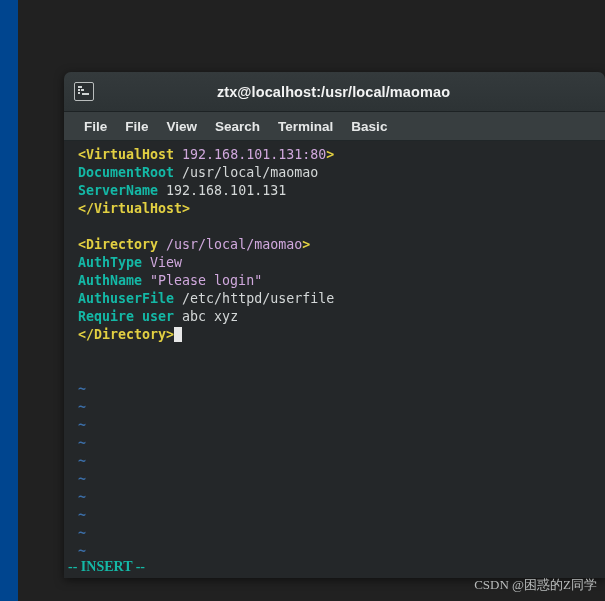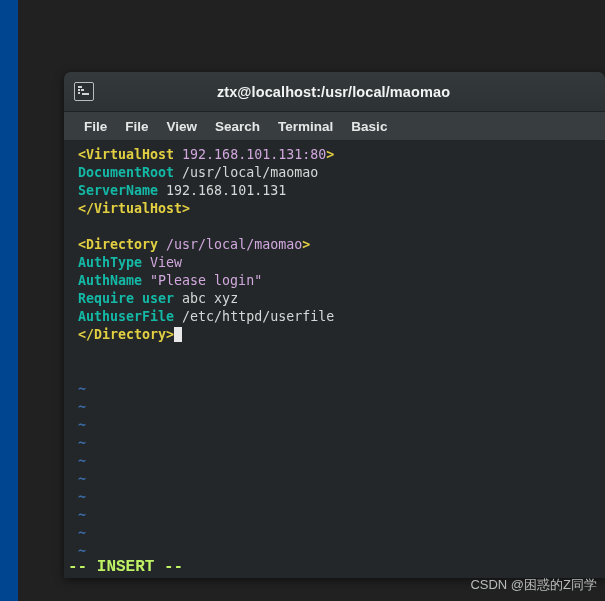--- a/index.html
+++ b/index.html
@@ -119,35 +119,35 @@
     display: inline-block;
     width: 8px;
     height: 15px;
     background: #e8e8e8;
     vertical-align: -3px;
   }
   #status-line {
     position: absolute;
     left: 4px;
     bottom: 3px;
-    color: #bef264;
+    color: #14b8a6;
     font-weight: bold;
-    font-family: Liberation Mono, monospace;
-    font-size: 16px;
+    font-family: Liberation Serif, serif;
+    font-size: 14px;
     white-space: pre;
   }
 
   
   #watermark {
     position: absolute;
     right: 8px;
     bottom: 7px;
     color: #b9bcbc;
     font-size: 13px;
-    font-family: Liberation Sans, sans-serif;
+    font-family: Liberation Serif, serif;
     white-space: nowrap;
   }
 </style>
 </head>
 <body>
 
 <div id="desktop">
   <div id="left-strip"></div>
 
   <div id="terminal-window">
@@ -177,22 +177,22 @@
     <div id="terminal-body">
       <div id="code-lines">
           <div class="line"><span class="tag">&lt;VirtualHost</span> <span class="value">192.168.101.131:80</span><span class="tag">&gt;</span></div>
           <div class="line"><span class="directive">DocumentRoot</span> <span class="plain">/usr/local/maomao</span></div>
           <div class="line"><span class="directive">ServerName</span> <span class="plain">192.168.101.131</span></div>
           <div class="line"><span class="tag">&lt;/VirtualHost&gt;</span></div>
           <div class="blank"></div>
           <div class="line"><span class="tag">&lt;Directory</span> <span class="value">/usr/local/maomao</span><span class="tag">&gt;</span></div>
           <div class="line"><span class="directive">AuthType</span> <span class="value">View</span></div>
           <div class="line"><span class="directive">AuthName</span> <span class="value">"Please login"</span></div>
+          <div class="line"><span class="directive">AuthuserFile</span> <span class="plain">/etc/httpd/userfile</span></div>
           <div class="line"><span class="directive">Require user</span> <span class="plain">abc xyz</span></div>
-          <div class="line"><span class="directive">AuthuserFile</span> <span class="plain">/etc/httpd/userfile</span></div>
           <div class="line"><span class="tag">&lt;/Directory&gt;</span><span class="cursor"></span></div>
         </div>
       <div id="tilde-lines">
           <div style="height: 36px;"></div>
           <div class="line tilde">~</div>
           <div class="line tilde">~</div>
           <div class="line tilde">~</div>
           <div class="line tilde">~</div>
           <div class="line tilde">~</div>
           <div class="line tilde">~</div>

